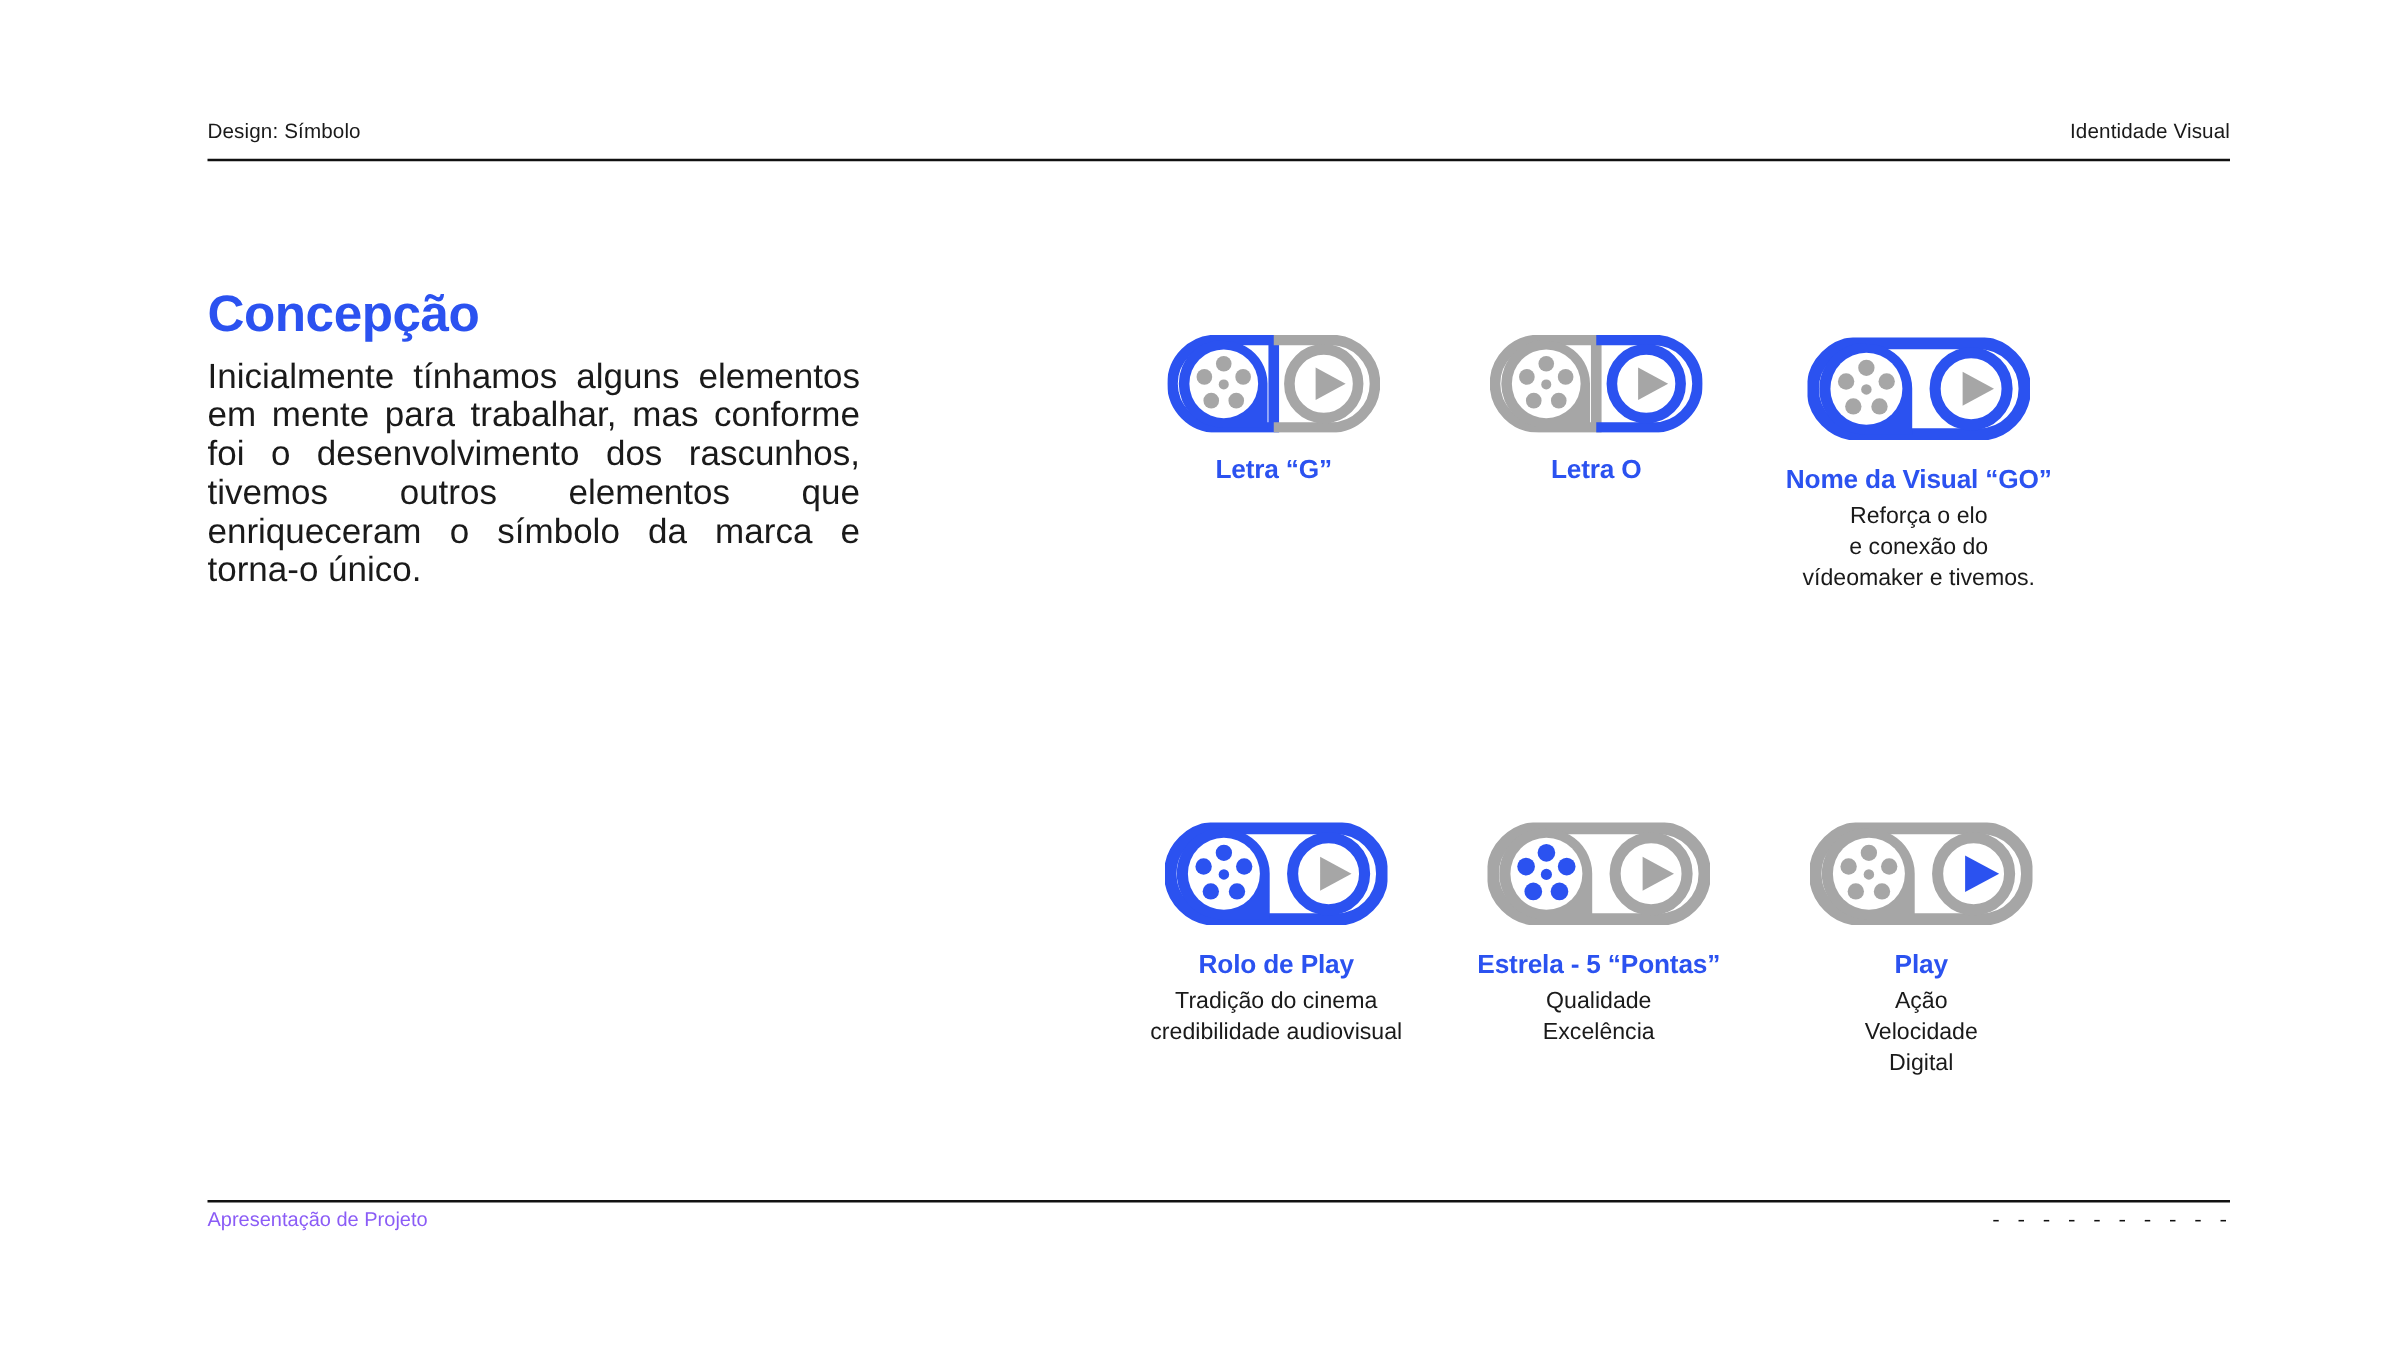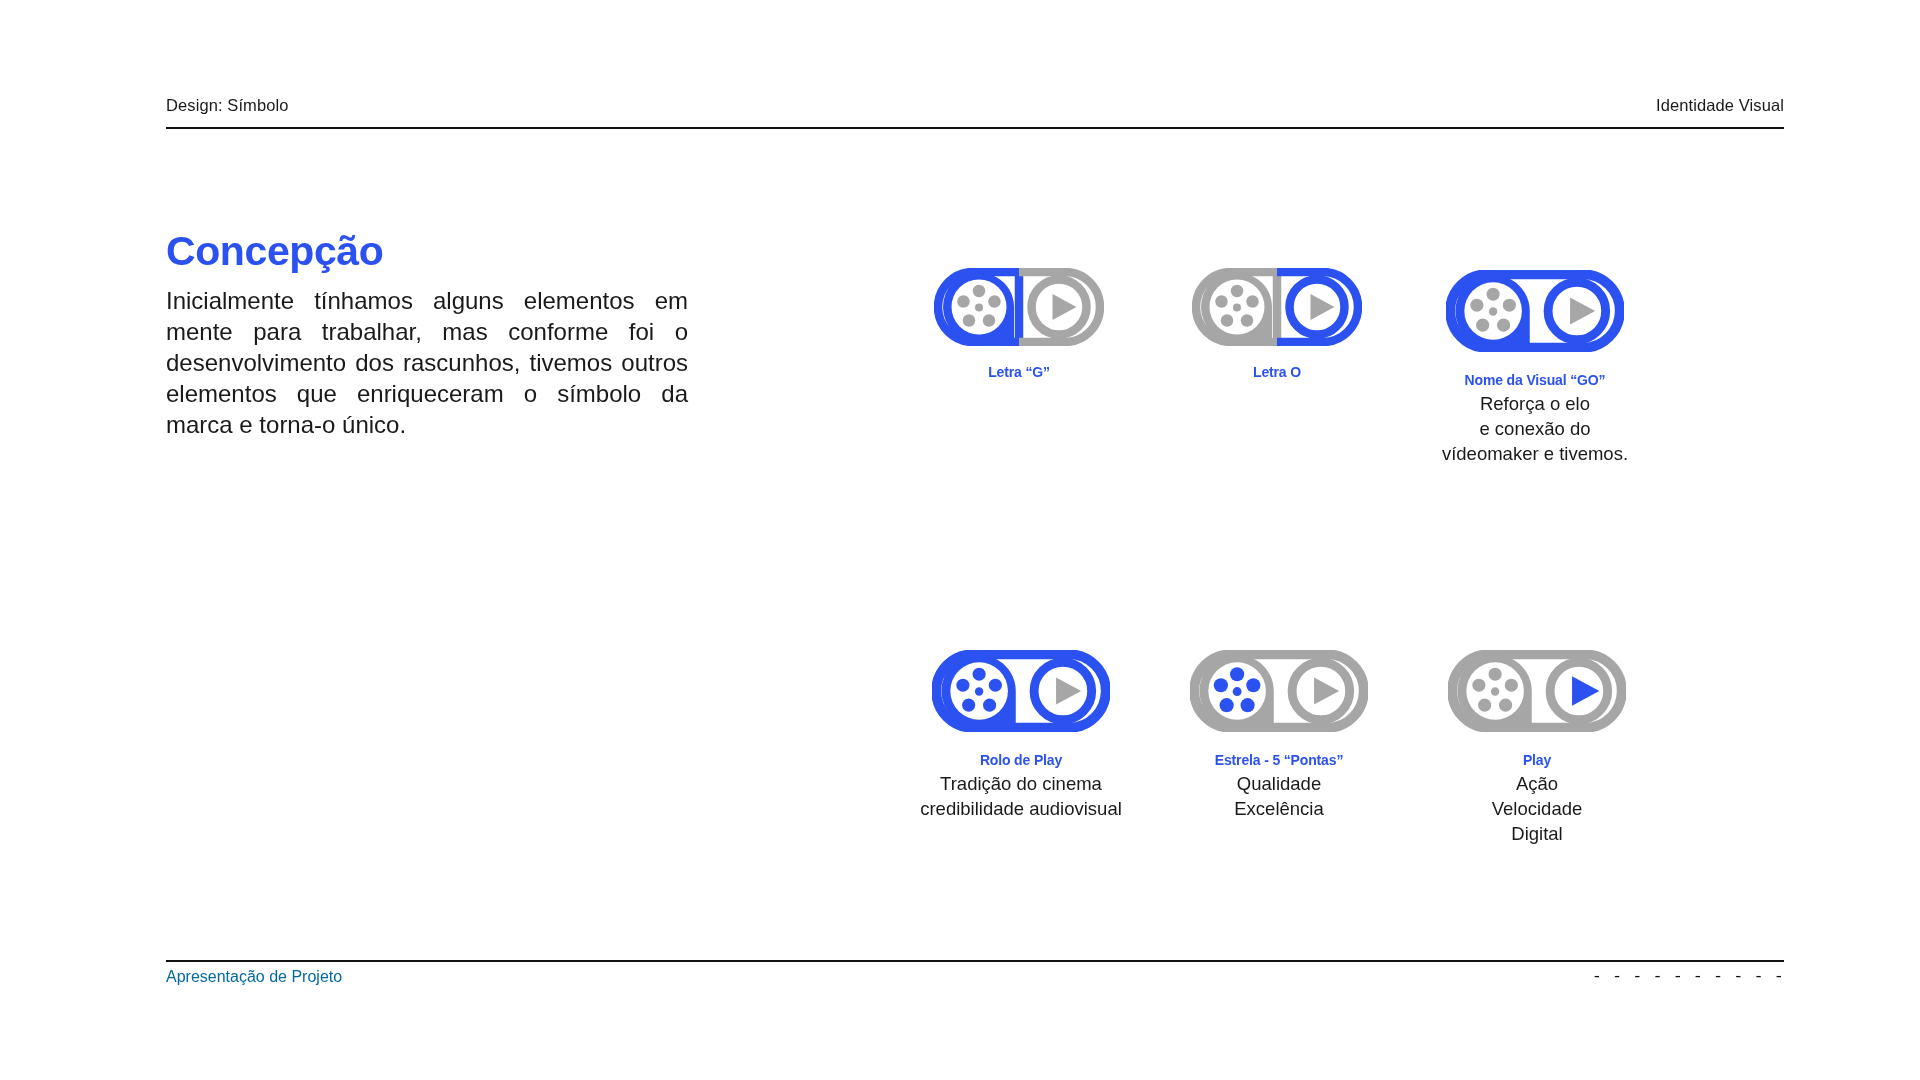--- a/index.html
+++ b/index.html
@@ -23,51 +23,51 @@
     background:#111111;
   }
 
   
   .left-col { position:absolute; left:166px; top:230px; width:522px; }
   .title {
     font-size:41px; font-weight:bold; color:#2b52f0;
     letter-spacing:-.4px; line-height:1.05; margin-bottom:12px;
   }
   .body-copy {
-    font-size:24px; line-height:31px; color:#1a1a1a;
+    font-size:28px; line-height:31px; color:#1a1a1a;
     text-align:justify; text-justify:inter-word;
   }
 
   
   .grid { position:absolute; left:880px; top:268px; width:790px; }
   .row { display:flex; }
   .row.row2 { margin-top:182px; margin-left:12px; }
   .cell { width:258px; display:flex; flex-direction:column; align-items:center; }
   .cell.c1 { margin-left:10px; }
   .logo-wrap { height:78px; display:flex; align-items:center; justify-content:center; }
   .logo-wrap.big { height:86px; }
   .caption {
-    margin-top:18px; font-size:14px; font-weight:bold; color:#2b52f0;
+    margin-top:18px; font-size:21px; font-weight:bold; color:#2b52f0;
     letter-spacing:-.15px; white-space:nowrap; text-align:center;
   }
   .sub {
     margin-top:3px; font-size:18.5px; line-height:25px; color:#1a1a1a;
     text-align:center; white-space:pre-line;
   }
 
   
   .rule-bottom {
     position:absolute; left:166px; top:960px; width:1618px; height:2px;
     background:#111111;
   }
   .footer {
     position:absolute; left:166px; top:968px; width:1618px;
     display:flex; justify-content:space-between; align-items:flex-start;
   }
-  .footer-text { font-size:16px; color:#0369a1; }
+  .footer-text { font-size:16px; color:#8b5cf6; }
   .dashes { font-size:16px; color:#111; letter-spacing:.5px; font-family:"Liberation Mono", monospace; }
 </style>
 </head>
 <body>
 
 <div class="page">
 
   <div class="header">
     <div class="header-text">Design: Símbolo</div>
     <div class="header-text">Identidade Visual</div>

